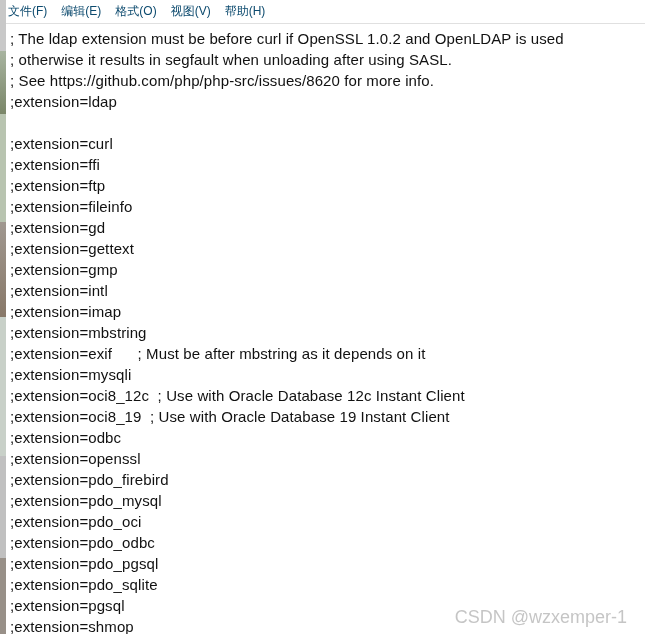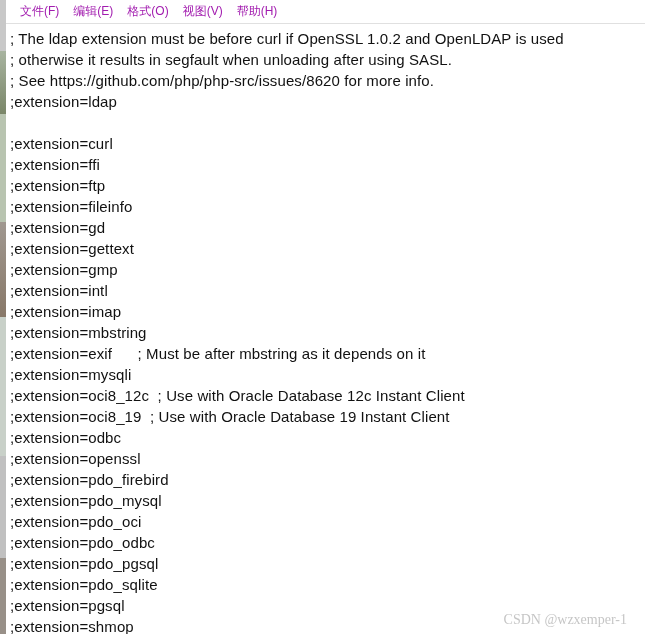--- a/index.html
+++ b/index.html
@@ -22,45 +22,45 @@
         #a8b4a0 8%, #7a8668 18%,
         #b8c4b0 18%, #b8c4b0 35%,
         #a09890 35%, #887868 50%,
         #c8d0c8 50%, #c8d0c8 72%,
         #c0c0c0 72%, #c0c0c0 88%,
         #989088 88%, #989088 100%);
     }
     .menubar {
       display: flex;
       gap: 2px;
-      padding: 2px 6px 2px 14px;
+      padding: 2px 6px 2px 2px;
       font-size: 12px;
       border-bottom: 1px solid #e0e0e0;
-      color: #a21caf;
+      color: #0c4a6e;
     }
     .menubar span {
       padding: 1px 6px;
       cursor: default;
     }
     .editor {
       padding: 4px 0 0 10px;
       font-family: "Segoe UI", Arial, sans-serif;
       font-size: 15px;
       line-height: 21px;
       color: #111;
       white-space: pre;
       letter-spacing: 0.1px;
     }
     .watermark {
       position: absolute;
       right: 18px;
       bottom: 6px;
-      font-size: 14px;
+      font-size: 18px;
       color: rgba(150,150,150,0.55);
-      font-family: Liberation Serif, serif;
+      font-family: Liberation Sans, sans-serif;
     }
   </style>
 </head>
 <body>
 
 <div class="left-strip"></div>
 
 <div class="menubar">
   <span>文件(F)</span>
   <span>编辑(E)</span>

